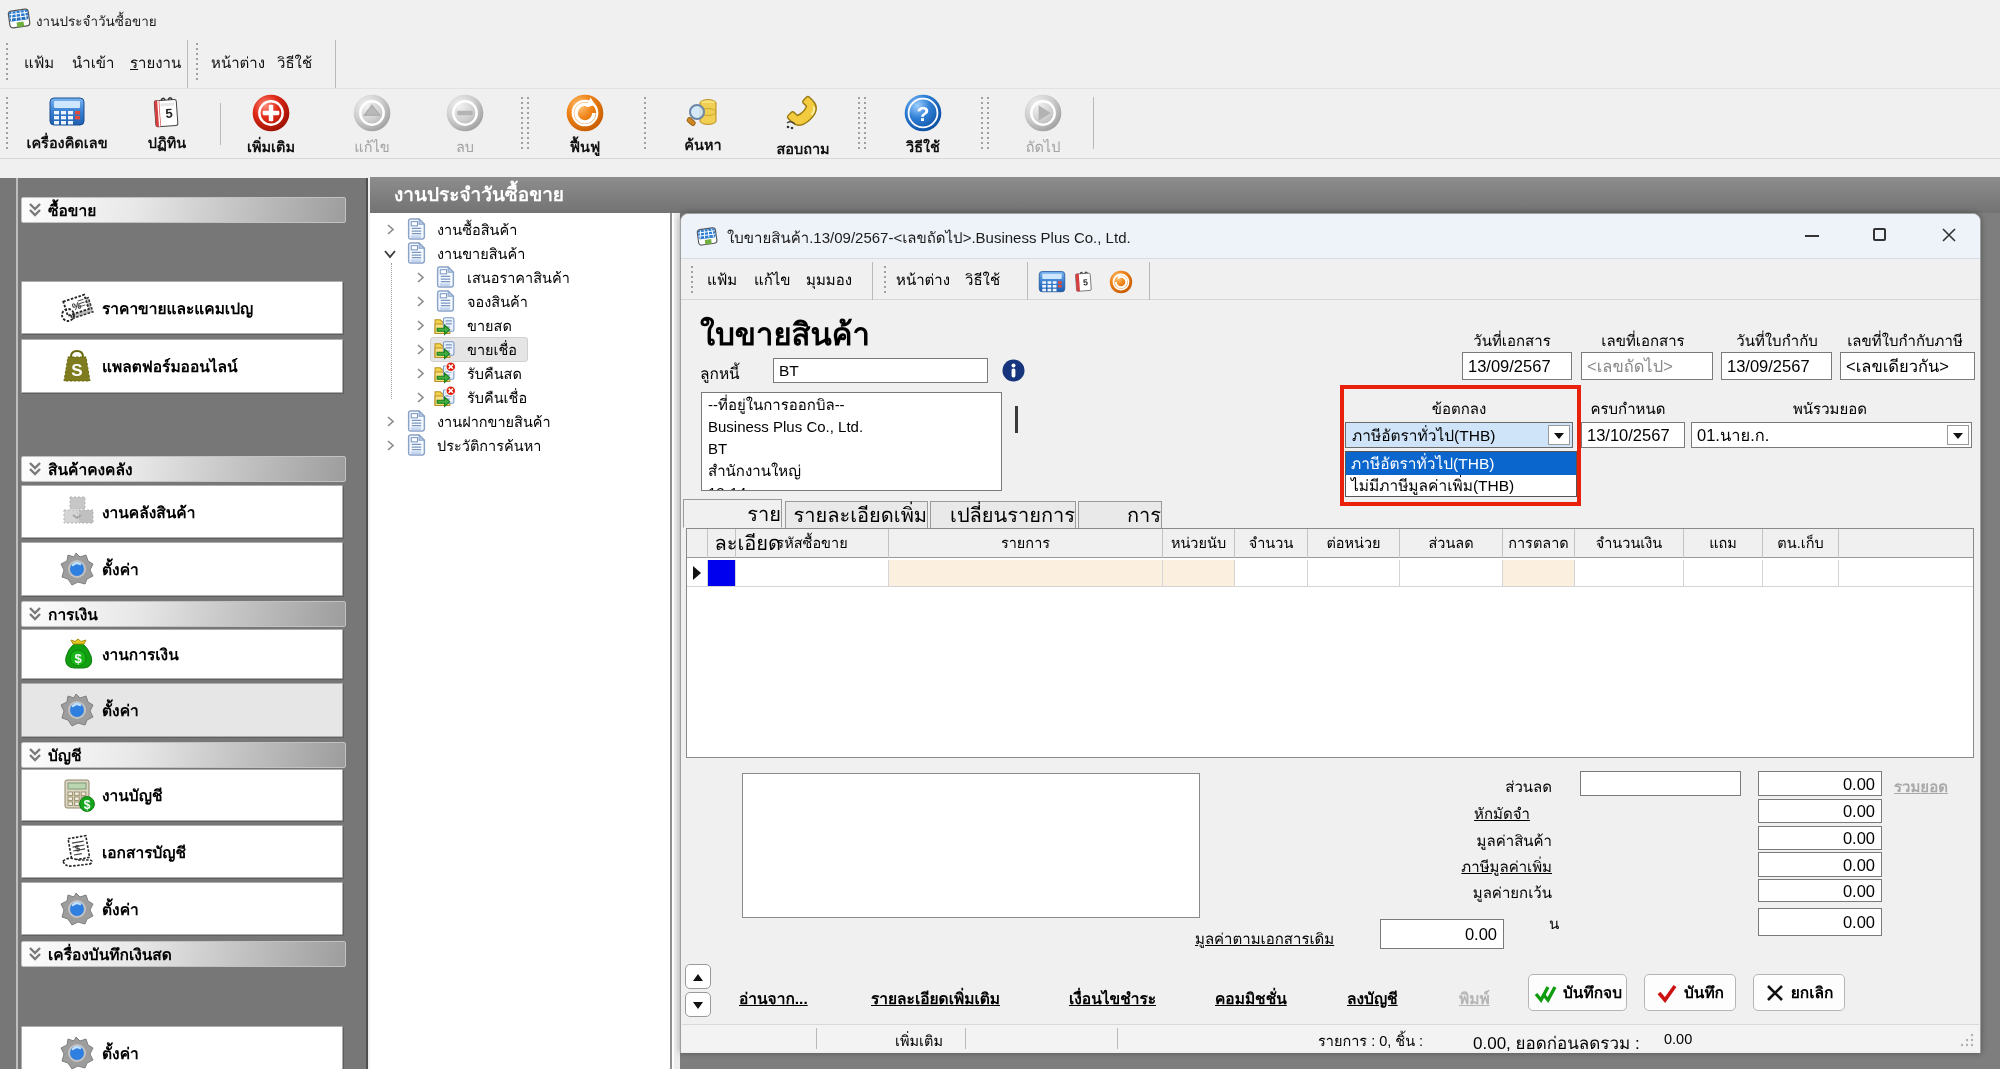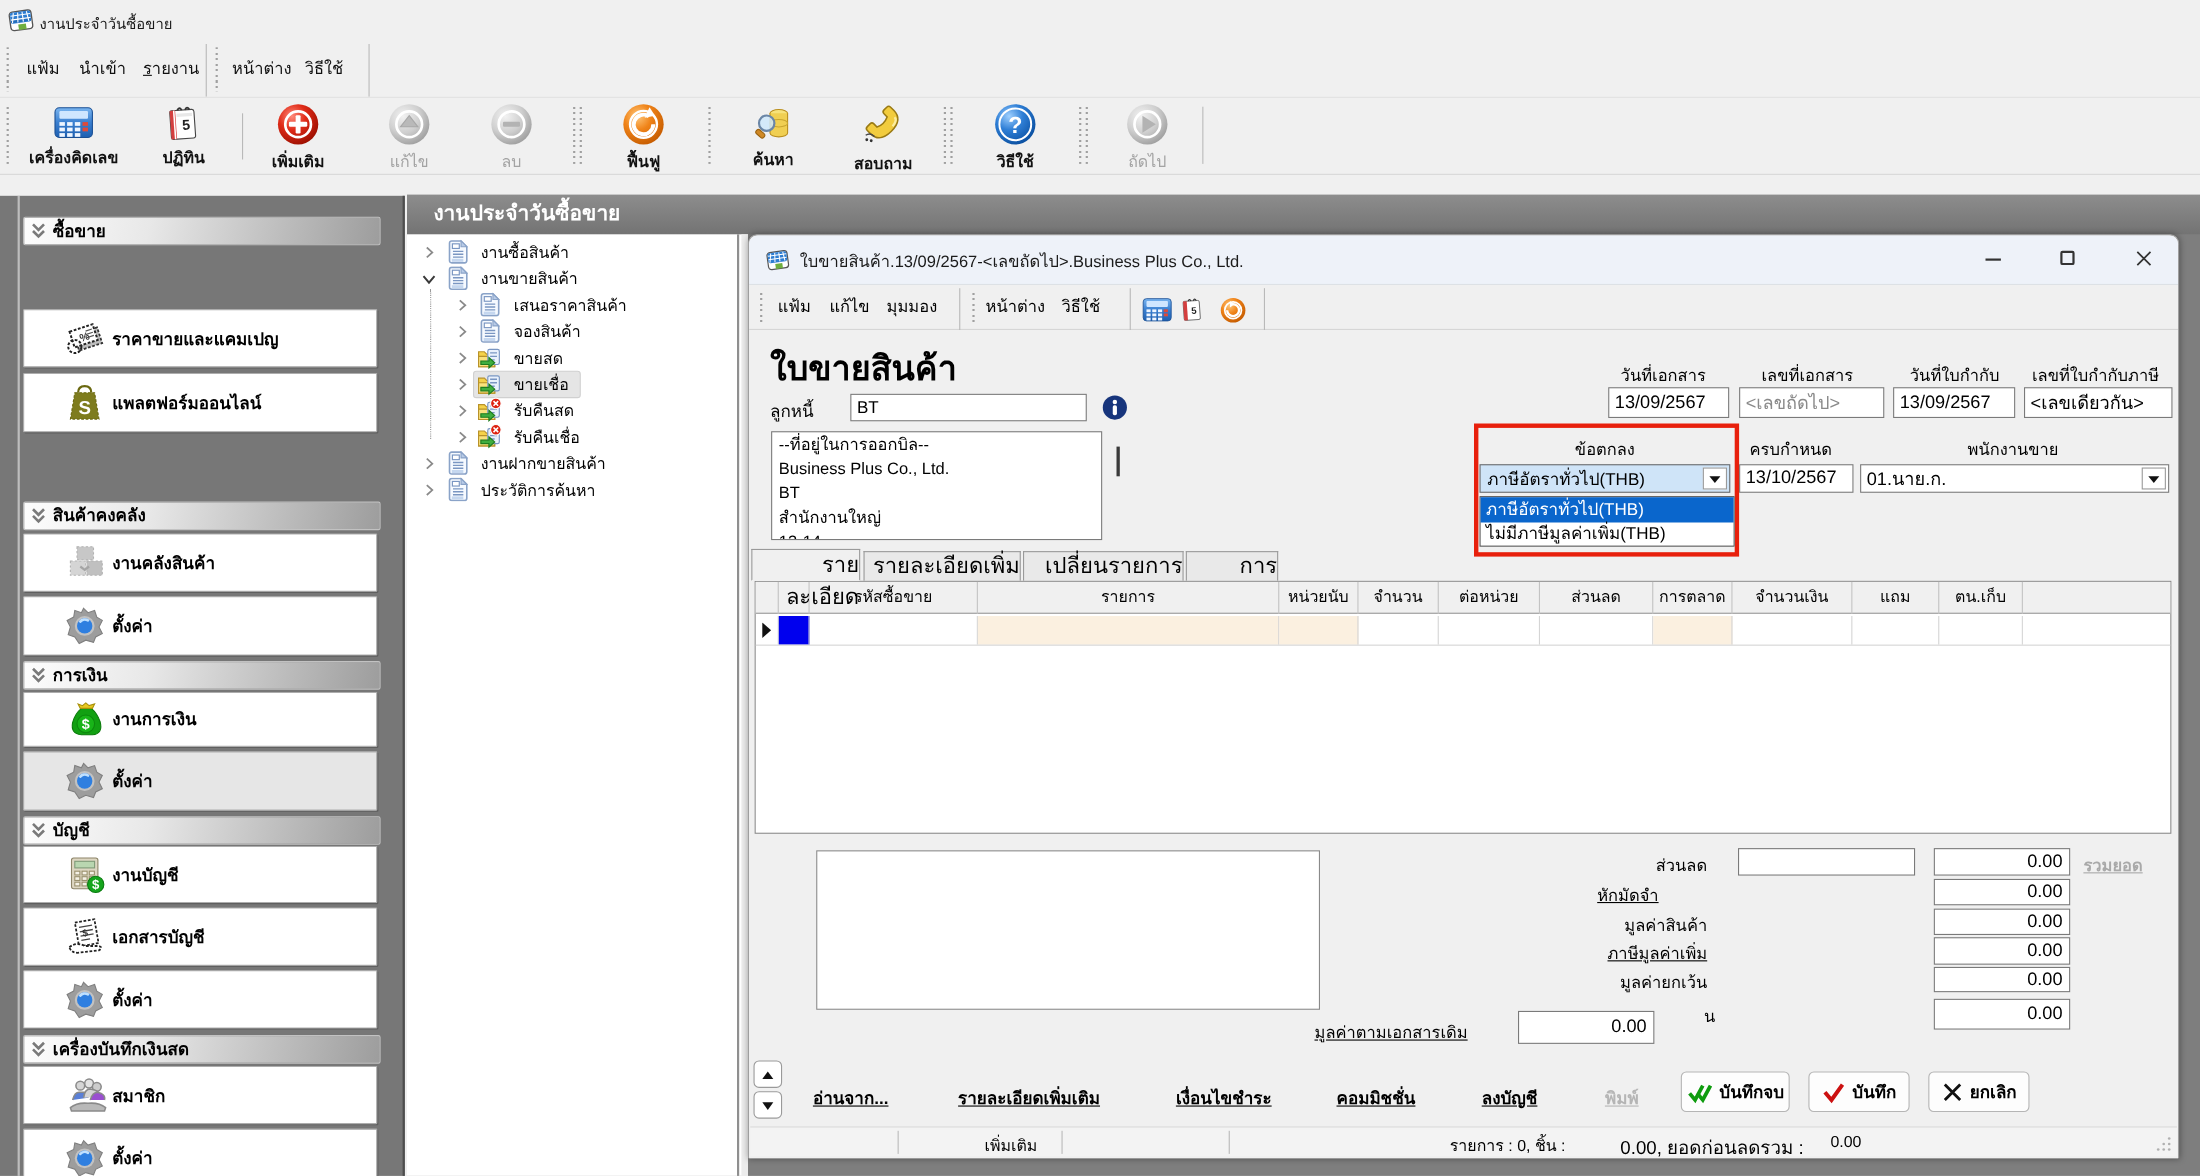--- a/index.html
+++ b/index.html
@@ -346,34 +346,20 @@
   </div>
   <div class="sitem" style="top:704px;height:53px">
     <svg class="ic" width="36" height="36" viewBox="0 0 36 36">
         <use href="#icogear"></use>
       </svg>
     <span class="lb">ตั้งค่า</span>
   </div>
   <div class="shead" style="top:763px"><svg class="chv" viewBox="0 0 14 16">
         <use href="#chvd"></use>
       </svg><span class="t">เครื่องบันทึกเงินสด</span></div>
-  <div class="sitem" style="top:791px;height:53px">
-    <svg class="ic" width="40" height="36" viewBox="0 0 40 36">
-        <g stroke="#8a8a8a" stroke-width="1.4">
-          <circle cx="13" cy="9" r="4" fill="#d5d5d5"></circle>
-          <circle cx="21" cy="7" r="4" fill="#e2e2e2"></circle>
-          <circle cx="28" cy="10" r="4" fill="#cccccc"></circle>
-          <path d="M6 22 Q8 14 13 15 L17 15 Q20 16 20 20" fill="#5a7fd6"></path>
-          <path d="M16 20 Q17 12 22 12 L26 13 Q30 14 30 19" fill="#d5d5d5"></path>
-          <path d="M22 22 Q24 15 29 15 L32 16 Q36 18 35 22" fill="#9a4fd0"></path>
-          <path d="M4 29 Q10 24 20 25 Q30 24 36 29 L35 32 L5 32 Z" fill="#b9b9b9"></path>
-        </g>
-      </svg>
-    <span class="lb">สมาชิก</span>
-  </div>
   <div class="sitem" style="top:848px;height:53px">
     <svg class="ic" width="36" height="36" viewBox="0 0 36 36">
         <use href="#icogear"></use>
       </svg>
     <span class="lb">ตั้งค่า</span>
   </div>
 </div>
 
 <div class="abs" id="mdi">
   <div class="abs" id="mdittl"><span>งานประจำวันซื้อขาย</span></div>
@@ -605,21 +591,21 @@
           </span>
       </div>
       <div class="abs" style="left:664px;top:151px;width:232px;height:46px;background:#fff;border:1px solid #555;z-index:31">
         <div style="position:absolute;left:0;top:0;width:230px;height:23px;background:#0a66cc;color:#fff;font-size:15.5px;line-height:23px;padding-left:5px;white-space:nowrap">ภาษีอัตราทั่วไป(THB)</div>
         <div style="position:absolute;left:0;top:23px;width:230px;height:22px;font-size:15.5px;line-height:22px;padding-left:5px;white-space:nowrap">ไม่มีภาษีมูลค่าเพิ่ม(THB)</div>
       </div>
       <div class="flbl" style="left:947px;top:97px;transform:translateX(-50%)">ครบกำหนด</div>
       <div class="fld" style="left:900px;top:122px;width:104px;height:26px;font-size:16.5px">
           <span class="v">13/10/2567</span>
         </div>
-      <div class="flbl" style="left:1149px;top:97px;transform:translateX(-50%)">พนักงานขาย</div>
+      <div class="flbl" style="left:1149px;top:97px;transform:translateX(-50%)">พนัรวมยอด</div>
       <div class="fld" style="left:1010px;top:122px;width:281px;height:26px;font-size:16.5px">
           <span class="v">01.นาย.ก.</span>
         <span style="position:absolute;right:2px;top:2px;bottom:2px;width:22px;background:#fff;border:1px solid #9a9a9a">
             <svg style="position:absolute;left:4px;top:6px" width="12" height="8" viewBox="0 0 12 8">
               <path d="M1 1 L6 7 L11 1 Z" fill="#111"></path>
             </svg>
           </span>
       </div>
 
       <div class="tab" style="left:2px;top:199px;width:99px;height:29px;line-height:29px;background:#f0f0f0;z-index:3;border-bottom:1px solid #f0f0f0">รายละเอียด</div>
@@ -660,21 +646,21 @@
         <div class="abs" style="left:0;top:57px;width:1286px;height:1px;background:#d5d5d5"></div>
       </div>
 
       <div class="abs" style="left:61px;top:473px;width:458px;height:145px;background:#fff;border:1px solid #8a8a8a"></div>
       <div class="flbl" style="left:514px;top:627px;text-decoration:underline">มูลค่าตามเอกสารเดิม</div>
       <div class="fld" style="left:699px;top:619px;width:124px;height:30px;font-size:16.5px">
           <span class="vr">0.00</span>
         </div>
       <div class="flbl" style="left:795px;top:475px;width:76px;text-align:right">ส่วนลด</div>
       <div class="fld" style="left:899px;top:471px;width:161px;height:25px"></div>
-      <div class="flbl" style="left:771px;top:502px;width:100px;text-align:left;text-decoration:underline">หักมัดจำ</div>
+      <div class="flbl" style="left:771px;top:502px;width:100px;text-align:center;text-decoration:underline">หักมัดจำ</div>
       <div class="flbl" style="left:741px;top:529px;width:130px;text-align:right">มูลค่าสินค้า</div>
       <div class="flbl" style="left:721px;top:555px;width:150px;text-align:right;text-decoration:underline">ภาษีมูลค่าเพิ่ม</div>
       <div class="flbl" style="left:731px;top:581px;width:140px;text-align:right">มูลค่ายกเว้น</div>
       <div class="flbl" style="left:868px;top:612px">น</div>
       <div class="fld" style="left:1077px;top:471px;width:124px;height:25px;font-size:16.5px">
           <span class="vr">0.00</span>
         </div>
       <div class="fld" style="left:1077px;top:499px;width:124px;height:24px;font-size:16.5px">
           <span class="vr">0.00</span>
         </div>

